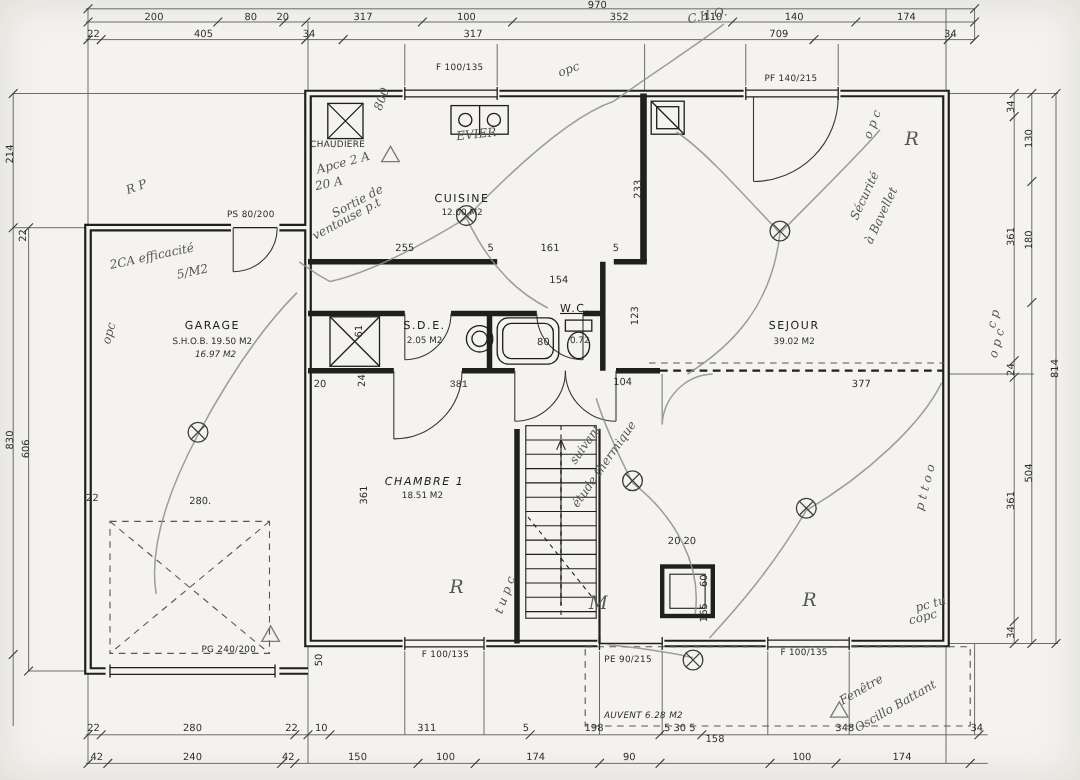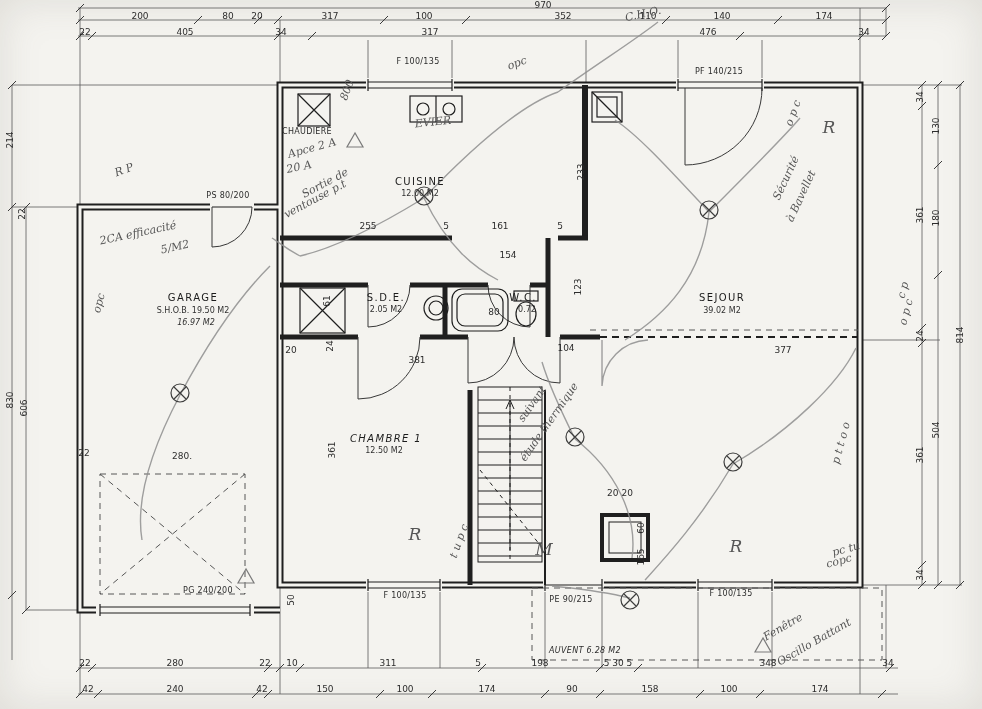--- a/index.html
+++ b/index.html
@@ -180,40 +180,40 @@
       <span class="lbl k-dim" style="left: 330px; top: 16px; transform: translate(-50%, -50%) rotate(0deg);">317</span>
       <span class="lbl k-dim" style="left: 424px; top: 16px; transform: translate(-50%, -50%) rotate(0deg);">100</span>
       <span class="lbl k-dim" style="left: 563px; top: 16px; transform: translate(-50%, -50%) rotate(0deg);">352</span>
       <span class="lbl k-dim" style="left: 648px; top: 16px; transform: translate(-50%, -50%) rotate(0deg);">110</span>
       <span class="lbl k-dim" style="left: 722px; top: 16px; transform: translate(-50%, -50%) rotate(0deg);">140</span>
       <span class="lbl k-dim" style="left: 824px; top: 16px; transform: translate(-50%, -50%) rotate(0deg);">174</span>
       <span class="lbl k-dim" style="left: 85px; top: 32px; transform: translate(-50%, -50%) rotate(0deg);">22</span>
       <span class="lbl k-dim" style="left: 185px; top: 32px; transform: translate(-50%, -50%) rotate(0deg);">405</span>
       <span class="lbl k-dim" style="left: 281px; top: 32px; transform: translate(-50%, -50%) rotate(0deg);">34</span>
       <span class="lbl k-dim" style="left: 430px; top: 32px; transform: translate(-50%, -50%) rotate(0deg);">317</span>
-      <span class="lbl k-dim" style="left: 708px; top: 32px; transform: translate(-50%, -50%) rotate(0deg);">476</span>
+      <span class="lbl k-dim" style="left: 708px; top: 32px; transform: translate(-50%, -50%) rotate(0deg);">709</span>
       <span class="lbl k-dim" style="left: 864px; top: 32px; transform: translate(-50%, -50%) rotate(0deg);">34</span>
       <span class="lbl k-dim" style="left: 85px; top: 663px; transform: translate(-50%, -50%) rotate(0deg);">22</span>
       <span class="lbl k-dim" style="left: 175px; top: 663px; transform: translate(-50%, -50%) rotate(0deg);">280</span>
       <span class="lbl k-dim" style="left: 265px; top: 663px; transform: translate(-50%, -50%) rotate(0deg);">22</span>
       <span class="lbl k-dim" style="left: 292px; top: 663px; transform: translate(-50%, -50%) rotate(0deg);">10</span>
       <span class="lbl k-dim" style="left: 388px; top: 663px; transform: translate(-50%, -50%) rotate(0deg);">311</span>
       <span class="lbl k-dim" style="left: 478px; top: 663px; transform: translate(-50%, -50%) rotate(0deg);">5</span>
       <span class="lbl k-dim" style="left: 540px; top: 663px; transform: translate(-50%, -50%) rotate(0deg);">198</span>
       <span class="lbl k-dim" style="left: 618px; top: 663px; transform: translate(-50%, -50%) rotate(0deg);">5 30 5</span>
       <span class="lbl k-dim" style="left: 768px; top: 663px; transform: translate(-50%, -50%) rotate(0deg);">348</span>
       <span class="lbl k-dim" style="left: 888px; top: 663px; transform: translate(-50%, -50%) rotate(0deg);">34</span>
       <span class="lbl k-dim" style="left: 88px; top: 689px; transform: translate(-50%, -50%) rotate(0deg);">42</span>
       <span class="lbl k-dim" style="left: 175px; top: 689px; transform: translate(-50%, -50%) rotate(0deg);">240</span>
       <span class="lbl k-dim" style="left: 262px; top: 689px; transform: translate(-50%, -50%) rotate(0deg);">42</span>
       <span class="lbl k-dim" style="left: 325px; top: 689px; transform: translate(-50%, -50%) rotate(0deg);">150</span>
       <span class="lbl k-dim" style="left: 405px; top: 689px; transform: translate(-50%, -50%) rotate(0deg);">100</span>
       <span class="lbl k-dim" style="left: 487px; top: 689px; transform: translate(-50%, -50%) rotate(0deg);">174</span>
       <span class="lbl k-dim" style="left: 572px; top: 689px; transform: translate(-50%, -50%) rotate(0deg);">90</span>
-      <span class="lbl k-dim" style="left: 650px; top: 689px; transform: translate(-50%, -50%) rotate(0deg);">158</span>
+      <span class="lbl k-dim" style="left: 650px; top: 673px; transform: translate(-50%, -50%) rotate(0deg);">158</span>
       <span class="lbl k-dim" style="left: 729px; top: 689px; transform: translate(-50%, -50%) rotate(0deg);">100</span>
       <span class="lbl k-dim" style="left: 820px; top: 689px; transform: translate(-50%, -50%) rotate(0deg);">174</span>
       <span class="lbl k-dim" style="left: 10px; top: 140px; transform: translate(-50%, -50%) rotate(-90deg);">214</span>
       <span class="lbl k-dim" style="left: 22px; top: 214px; transform: translate(-50%, -50%) rotate(-90deg);">22</span>
       <span class="lbl k-dim" style="left: 10px; top: 400px; transform: translate(-50%, -50%) rotate(-90deg);">830</span>
       <span class="lbl k-dim" style="left: 24px; top: 408px; transform: translate(-50%, -50%) rotate(-90deg);">606</span>
       <span class="lbl k-dim" style="left: 920px; top: 97px; transform: translate(-50%, -50%) rotate(-90deg);">34</span>
       <span class="lbl k-dim" style="left: 936px; top: 126px; transform: translate(-50%, -50%) rotate(-90deg);">130</span>
       <span class="lbl k-dim" style="left: 920px; top: 215px; transform: translate(-50%, -50%) rotate(-90deg);">361</span>
       <span class="lbl k-dim" style="left: 936px; top: 218px; transform: translate(-50%, -50%) rotate(-90deg);">180</span>
@@ -226,21 +226,21 @@
       <span class="lbl k-dim" style="left: 446px; top: 226px; transform: translate(-50%, -50%) rotate(0deg);">5</span>
       <span class="lbl k-dim" style="left: 500px; top: 226px; transform: translate(-50%, -50%) rotate(0deg);">161</span>
       <span class="lbl k-dim" style="left: 560px; top: 226px; transform: translate(-50%, -50%) rotate(0deg);">5</span>
       <span class="lbl k-dim" style="left: 581px; top: 172px; transform: translate(-50%, -50%) rotate(-90deg);">233</span>
       <span class="lbl k-dim" style="left: 508px; top: 255px; transform: translate(-50%, -50%) rotate(0deg);">154</span>
       <span class="lbl k-dim" style="left: 578px; top: 287px; transform: translate(-50%, -50%) rotate(-90deg);">123</span>
       <span class="lbl k-dim" style="left: 327px; top: 301px; transform: translate(-50%, -50%) rotate(-90deg);">61</span>
       <span class="lbl k-dim" style="left: 494px; top: 312px; transform: translate(-50%, -50%) rotate(0deg);">80</span>
       <span class="lbl k-dim" style="left: 291px; top: 350px; transform: translate(-50%, -50%) rotate(0deg);">20</span>
       <span class="lbl k-dim" style="left: 330px; top: 346px; transform: translate(-50%, -50%) rotate(-90deg);">24</span>
-      <span class="lbl k-dim" style="left: 417px; top: 360px; transform: translate(-50%, -50%) rotate(0deg);">381</span>
+      <span class="lbl k-dim" style="left: 417px; top: 350px; transform: translate(-50%, -50%) rotate(0deg); font-family: Liberation Mono, monospace;">381</span>
       <span class="lbl k-dim" style="left: 566px; top: 348px; transform: translate(-50%, -50%) rotate(0deg);">104</span>
       <span class="lbl k-dim" style="left: 783px; top: 350px; transform: translate(-50%, -50%) rotate(0deg);">377</span>
       <span class="lbl k-dim" style="left: 332px; top: 450px; transform: translate(-50%, -50%) rotate(-90deg);">361</span>
       <span class="lbl k-dim" style="left: 84px; top: 453px; transform: translate(-50%, -50%) rotate(0deg);">22</span>
       <span class="lbl k-dim" style="left: 182px; top: 456px; transform: translate(-50%, -50%) rotate(0deg);">280.</span>
       <span class="lbl k-dim" style="left: 620px; top: 493px; transform: translate(-50%, -50%) rotate(0deg);">20 20</span>
       <span class="lbl k-dim" style="left: 641px; top: 528px; transform: translate(-50%, -50%) rotate(-90deg);">60</span>
       <span class="lbl k-dim" style="left: 641px; top: 557px; transform: translate(-50%, -50%) rotate(-90deg);">165</span>
       <span class="lbl k-dim" style="left: 291px; top: 600px; transform: translate(-50%, -50%) rotate(-90deg);">50</span>
       <span class="lbl k-small" style="left: 418px; top: 61px; transform: translate(-50%, -50%) rotate(0deg);">F 100/135</span>
@@ -253,24 +253,24 @@
       <span class="lbl k-small" style="left: 585px; top: 650px; transform: translate(-50%, -50%) rotate(0deg); font-style: italic;">AUVENT  6.28 M2</span>
       <span class="lbl k-small" style="left: 307px; top: 131px; transform: translate(-50%, -50%) rotate(0deg);">CHAUDIERE</span>
       <span class="lbl k-room" style="left: 420px; top: 181px; transform: translate(-50%, -50%) rotate(0deg);">CUISINE</span>
       <span class="lbl k-area" style="left: 420px; top: 193px; transform: translate(-50%, -50%) rotate(0deg);">12.00 M2</span>
       <span class="lbl k-room" style="left: 193px; top: 297px; transform: translate(-50%, -50%) rotate(0deg);">GARAGE</span>
       <span class="lbl k-area" style="left: 193px; top: 310px; transform: translate(-50%, -50%) rotate(0deg);">S.H.O.B. 19.50 M2</span>
       <span class="lbl k-area" style="left: 196px; top: 322px; transform: translate(-50%, -50%) rotate(0deg); font-style: italic;">16.97 M2</span>
       <span class="lbl k-room" style="left: 722px; top: 297px; transform: translate(-50%, -50%) rotate(0deg);">SEJOUR</span>
       <span class="lbl k-area" style="left: 722px; top: 310px; transform: translate(-50%, -50%) rotate(0deg);">39.02 M2</span>
       <span class="lbl k-room" style="left: 386px; top: 438px; transform: translate(-50%, -50%) rotate(0deg); font-style: italic;">CHAMBRE 1</span>
-      <span class="lbl k-area" style="left: 384px; top: 450px; transform: translate(-50%, -50%) rotate(0deg);">12.50 M2</span>
+      <span class="lbl k-area" style="left: 384px; top: 450px; transform: translate(-50%, -50%) rotate(0deg);">18.51 M2</span>
       <span class="lbl k-room" style="left: 386px; top: 297px; transform: translate(-50%, -50%) rotate(0deg);">S.D.E.</span>
       <span class="lbl k-area" style="left: 386px; top: 309px; transform: translate(-50%, -50%) rotate(0deg);">2.05 M2</span>
-      <span class="lbl k-room" style="left: 523px; top: 297px; transform: translate(-50%, -50%) rotate(0deg);">W.C.</span>
+      <span class="lbl k-room" style="left: 523px; top: 281px; transform: translate(-50%, -50%) rotate(0deg); text-decoration: underline;">W.C.</span>
       <span class="lbl k-area" style="left: 527px; top: 309px; transform: translate(-50%, -50%) rotate(0deg);">0.72</span>
       <span class="lbl k-hand" style="left: 643px; top: 14px; transform: translate(-50%, -50%) rotate(-12deg);">C.H.O.</span>
       <span class="lbl k-hand" style="left: 347px; top: 90px; transform: translate(-50%, -50%) rotate(-70deg);">800</span>
       <span class="lbl k-hand" style="left: 517px; top: 63px; transform: translate(-50%, -50%) rotate(-20deg);">opc</span>
       <span class="lbl k-hand" style="left: 433px; top: 122px; transform: translate(-50%, -50%) rotate(-6deg);">EVIER</span>
       <span class="lbl k-hand" style="left: 312px; top: 148px; transform: translate(-50%, -50%) rotate(-15deg);">Apce 2 A</span>
       <span class="lbl k-hand" style="left: 299px; top: 167px; transform: translate(-50%, -50%) rotate(-12deg);">20 A</span>
       <span class="lbl k-hand" style="left: 325px; top: 183px; transform: translate(-50%, -50%) rotate(-28deg);">Sortie de</span>
       <span class="lbl k-hand" style="left: 315px; top: 199px; transform: translate(-50%, -50%) rotate(-28deg);">ventouse p.t</span>
       <span class="lbl k-hand" style="left: 124px; top: 170px; transform: translate(-50%, -50%) rotate(-20deg);">R P</span>

